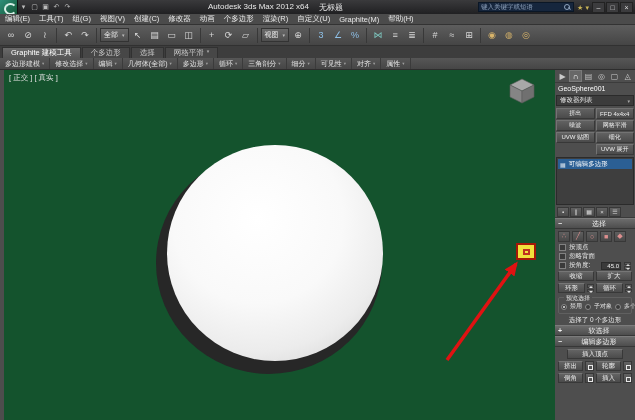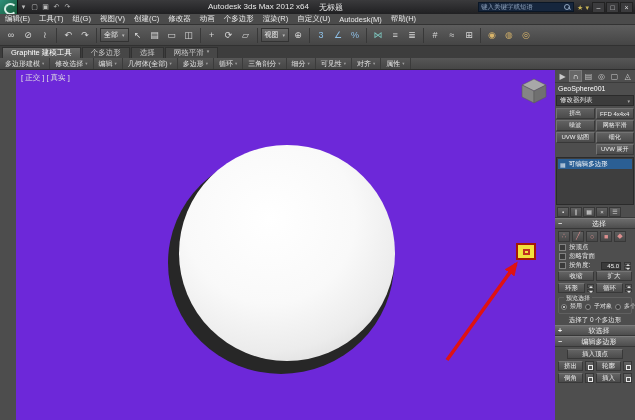--- a/index.html
+++ b/index.html
@@ -35,21 +35,21 @@
   
   .ribbontabs{position:absolute;top:46px;left:0;width:635px;height:12px;background:#3d3d3d;display:flex;align-items:flex-end;padding-left:2px;gap:1px;font-size:7.5px}
   .rtab{padding:0 8px;height:11px;display:flex;align-items:flex-start;gap:3px;color:#c6c6c6;background:#474747;border:1px solid #313131;border-bottom:none}
   .rtab.active{background:linear-gradient(#6b6b6b,#555);color:#fff}
   .rtab .arr{font-size:5px;color:#aaa}
   .ribbonpanels{position:absolute;top:58px;left:0;width:635px;height:12px;background:linear-gradient(#565656,#464646);border-bottom:1px solid #2d2d2d;display:flex;align-items:center;font-size:7px;color:#e2e2e2;white-space:nowrap}
   .rpanel{padding:0 5px;border-right:1px solid #3b3b3b;height:100%;display:flex;align-items:center;gap:2px}
   .rpanel .arr{font-size:4.5px;color:#9f9f9f}
 
   
-  .viewport{position:absolute;left:16px;top:70px;width:555px;height:350px;background:#6d28d9;border-right:1px solid #272727}
+  .viewport{position:absolute;left:4px;top:70px;width:555px;height:350px;background:#14532d;border-right:1px solid #272727}
   .vplabel{position:absolute;left:5px;top:3px;font-size:7.5px;color:#e2e2e2}
   .viewcube{position:absolute;right:22px;top:8px}
   .sphere-shadow{position:absolute;left:152px;top:82px;width:226px;height:222px;border-radius:50%;background:#272727}
   .sphere{position:absolute;left:163px;top:75px;width:216px;height:216px;border-radius:50%;background:radial-gradient(circle at 42% 34%,#ffffff 0%,#f9f9f9 45%,#ececec 70%,#d4d4d4 92%,#c8c8c8 100%)}
 
   
   .cmdpanel{position:absolute;left:555px;top:70px;width:80px;height:350px;background:#4e4e4e;display:flex;flex-direction:column;font-size:6.5px}
   .ptabs{height:13px;display:flex;align-items:center;border-bottom:1px solid #3c3c3c;padding-left:1px}
   .ptab{width:13px;height:12px;display:flex;align-items:center;justify-content:center;font-size:8px;color:#c9c9c9}
   .ptab.active{background:#686868;border:1px solid #7a7a7a;color:#fff}
@@ -131,21 +131,21 @@
   <span>编辑(E)</span>
   <span>工具(T)</span>
   <span>组(G)</span>
   <span>视图(V)</span>
   <span>创建(C)</span>
   <span>修改器</span>
   <span>动画</span>
   <span>个多边形</span>
   <span>渲染(R)</span>
   <span>自定义(U)</span>
-  <span>Autodesk(M)</span>
+  <span>Graphite(M)</span>
   <span>帮助(H)</span>
 </div>
 
 <div class="toolbar">
   <span class="tbi">∞</span>
   <span class="tbi">⊘</span>
   <span class="tbi">≀</span>
   <span class="tbsep"></span>
   <span class="tbi">↶</span>
   <span class="tbi">↷</span>

